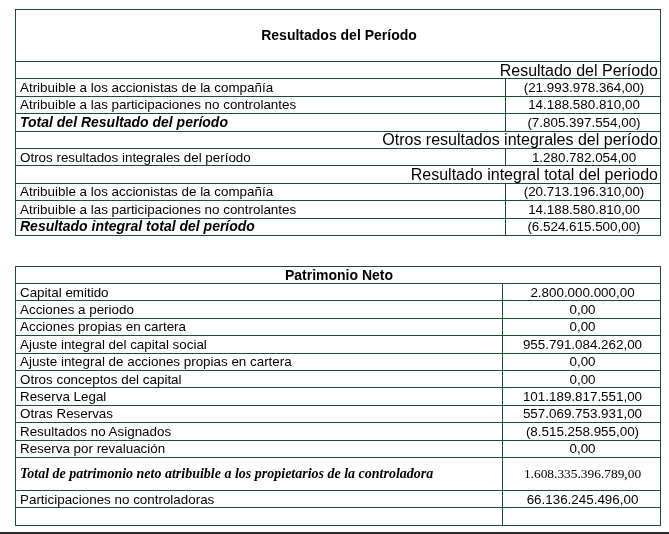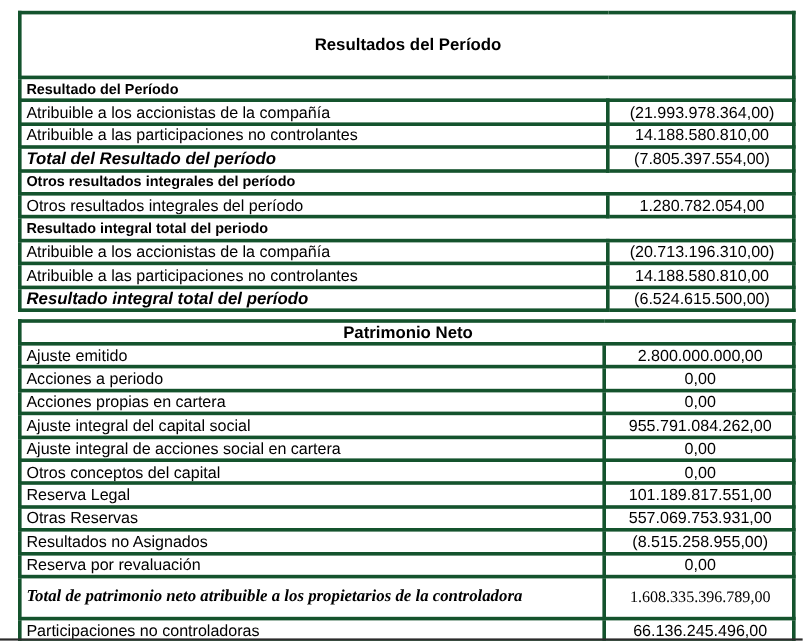--- a/index.html
+++ b/index.html
@@ -4,23 +4,23 @@
   <style>
     html, body { margin: 0; padding: 0; }
     body {
       width: 669px; height: 534px; background: #ffffff; position: relative; overflow: hidden;
       font-family: "Liberation Sans", sans-serif; color: #000;
     }
     table.fin {
       position: absolute; left: 15px; border-collapse: collapse; table-layout: fixed;
       font-size: 13.4px; line-height: 15px;
     }
-    table.fin td { border: 3px solid #14532d; padding: 0 2px 0 4px; white-space: nowrap; overflow: hidden; height: 16.4px; vertical-align: middle; }
+    table.fin td { border: 1px solid #14532d; padding: 0 2px 0 4px; white-space: nowrap; overflow: hidden; height: 16.4px; vertical-align: middle; }
     table.fin td.val { text-align: center; padding-right: 2px; }
-    table.fin tr.section td { font-weight: bold; font-size: 12px; }
+    table.fin tr.section td { font-weight: normal; font-size: 16px; text-align: right; }
     table.fin tr.total td.lbl { font-weight: bold; font-style: italic; font-size: 14px; }
     table.fin td.title { font-weight: bold; text-align: center; font-size: 14px; }
     #t1 { top: 9px; width: 645px; }
     #t1 td.title { height: 51px; }
     #t2 { top: 266px; width: 645px; }
     #t2 td.title { height: 16px; }
     #t2 tr.wrap td { height: 32px; white-space: normal; font-family: Liberation Serif, serif; }
     #t2 tr.wrap td.lbl { line-height: 16px; }
     .bottom-bar { position: absolute; left: 0; right: 0; bottom: 0; height: 2px; background: #2b2b2b; }
   </style>
@@ -79,37 +79,37 @@
 <table class="fin" id="t2">
   <colgroup>
       <col style="width:487px">
       <col style="width:158px">
     </colgroup>
   <tbody>
     <tr>
       <td class="title" colspan="2">Patrimonio Neto</td>
     </tr>
     <tr>
-      <td class="lbl">Ajuste emitido</td>
+      <td class="lbl">Capital emitido</td>
       <td class="val">2.800.000.000,00</td>
     </tr>
     <tr>
       <td class="lbl">Acciones a periodo</td>
       <td class="val">0,00</td>
     </tr>
     <tr>
       <td class="lbl">Acciones propias en cartera</td>
       <td class="val">0,00</td>
     </tr>
     <tr>
       <td class="lbl">Ajuste integral del capital social</td>
       <td class="val">955.791.084.262,00</td>
     </tr>
     <tr>
-      <td class="lbl">Ajuste integral de acciones social en cartera</td>
+      <td class="lbl">Ajuste integral de acciones propias en cartera</td>
       <td class="val">0,00</td>
     </tr>
     <tr>
       <td class="lbl">Otros conceptos del capital</td>
       <td class="val">0,00</td>
     </tr>
     <tr>
       <td class="lbl">Reserva Legal</td>
       <td class="val">101.189.817.551,00</td>
     </tr>

